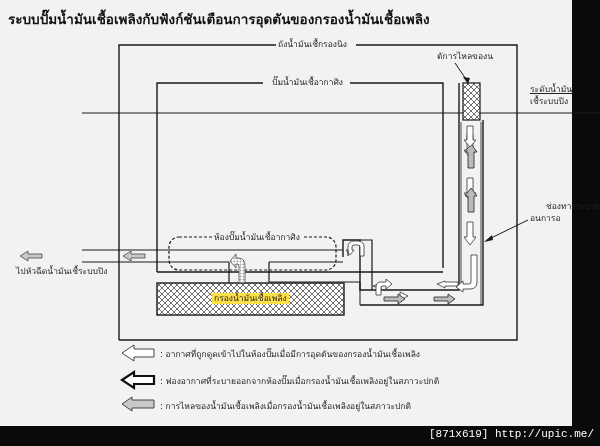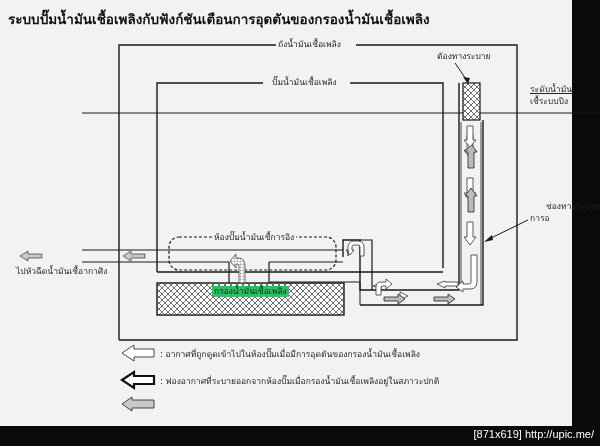--- a/index.html
+++ b/index.html
@@ -3,21 +3,21 @@
 <meta charset="utf-8">
 <style>
   html,body{margin:0;padding:0;}
   body{width:600px;height:446px;background:#0a0a0a;position:relative;overflow:hidden;font-family:"DejaVu Sans",sans-serif;}
   .page{position:absolute;left:0;top:0;width:572px;height:426px;background:#f2f2f2;}
   .title{position:absolute;left:8px;top:8px;font-size:13.5px;font-weight:bold;color:#111;white-space:nowrap;}
   svg{position:absolute;left:0;top:0;}
   .lbl{position:absolute;font-size:8.5px;color:#222;white-space:nowrap;background:#f2f2f2;padding:0 2px;line-height:11px;}
   .lbl.nobg{background:transparent;}
   .legend-text{position:absolute;font-size:8.5px;color:#222;white-space:nowrap;}
-  .footer{position:absolute;right:6px;top:428px;color:#fff;font-family:Liberation Sans, sans-serif;font-size:11px;white-space:nowrap;}
+  .footer{position:absolute;right:6px;top:428px;color:#fff;font-family:Liberation Mono, monospace;font-size:11px;white-space:nowrap;}
 </style>
 </head>
 <body>
 
 <div class="page">
   <div class="title">ระบบปั๊มน้ำมันเชื้อเพลิงกับฟังก์ชันเตือนการอุดตันของกรองน้ำมันเชื้อเพลิง</div>
 
   <svg width="600" height="426" viewBox="0 0 600 426">
     <defs>
       <pattern id="xhatch" width="6" height="6" patternUnits="userSpaceOnUse">
@@ -106,28 +106,29 @@
       <polygon points="467,126 467,140 464,140 470,147 476,140 473,140 473,126" fill="#fff" stroke="#333" stroke-width="0.8"></polygon>
     </g>
 
     <g>
       <polygon points="122,353 134,345 134,349 154,349 154,357 134,357 134,361" fill="#fff" stroke="#333" stroke-width="0.9"></polygon>
       <polygon points="122,380 134,372 134,376 154,376 154,384 134,384 134,388" fill="#fff" stroke="#111" stroke-width="2.2"></polygon>
       <polygon points="122,404 132,397 132,400 154,400 154,408 132,408 132,411" fill="url(#vhatch)" stroke="#333" stroke-width="0.9"></polygon>
     </g>
   </svg>
 
-  <div class="lbl" style="left:276px;top:39px;">ถังน้ำมันเชื้อเพลิง</div>
-  <div class="lbl" style="left:270px;top:77px;">ปั๊มน้ำมันเชื้อเพลิง</div>
-  <div class="lbl nobg" style="left:435px;top:51px;">ตัองทางระบาย</div>
+  <div class="lbl" style="left:276px;top:39px;">ถังน้ำมันเชื้กรองนิง</div>
+  <div class="lbl" style="left:270px;top:77px;">ปั๊มน้ำมันเชื้อากาศิง</div>
+  <div class="lbl nobg" style="left:435px;top:51px;">ตัการไหลของน</div>
   <div class="lbl nobg" style="left:528px;top:84px;text-decoration:underline;">ระดับน้ำมัน</div>
   <div class="lbl nobg" style="left:528px;top:96px;">เชื้ระบบปิง</div>
   <div class="lbl nobg" style="left:544px;top:201px;">ช่องทางระบาย</div>
-  <div class="lbl nobg" style="left:528px;top:213px;">การอ</div>
-  <div class="lbl" style="left:212px;top:232px;">ห้องปั๊มน้ำมันเชื้การอิง</div>
-  <div class="lbl" style="left:212px;top:286px;background:#22c55e;">กรองน้ำมันเชื้อเพลิง</div>
-  <div class="lbl nobg" style="left:14px;top:266px;">ไปหัวฉีดน้ำมันเชื้อากาศิง</div>
+  <div class="lbl nobg" style="left:528px;top:213px;">อนการอ</div>
+  <div class="lbl" style="left:212px;top:232px;">ห้องปั๊มน้ำมันเชื้อากาศิง</div>
+  <div class="lbl" style="left:212px;top:293px;background:#fde047;">กรองน้ำมันเชื้อเพลิง</div>
+  <div class="lbl nobg" style="left:14px;top:266px;">ไปหัวฉีดน้ำมันเชื้ระบบปิง</div>
 
   <div class="legend-text" style="left:160px;top:347px;">: อากาศที่ถูกดูดเข้าไปในห้องปั๊มเมื่อมีการอุดตันของกรองน้ำมันเชื้อเพลิง</div>
   <div class="legend-text" style="left:160px;top:374px;">: ฟองอากาศที่ระบายออกจากห้องปั๊มเมื่อกรองน้ำมันเชื้อเพลิงอยู่ในสภาวะปกติ</div>
+  <div class="legend-text" style="left:160px;top:399px;">: การไหลของน้ำมันเชื้อเพลิงเมื่อกรองน้ำมันเชื้อเพลิงอยู่ในสภาวะปกติ</div>
 </div>
 
 <div class="footer">[871x619] http://upic.me/</div>
 
 </body></html>

